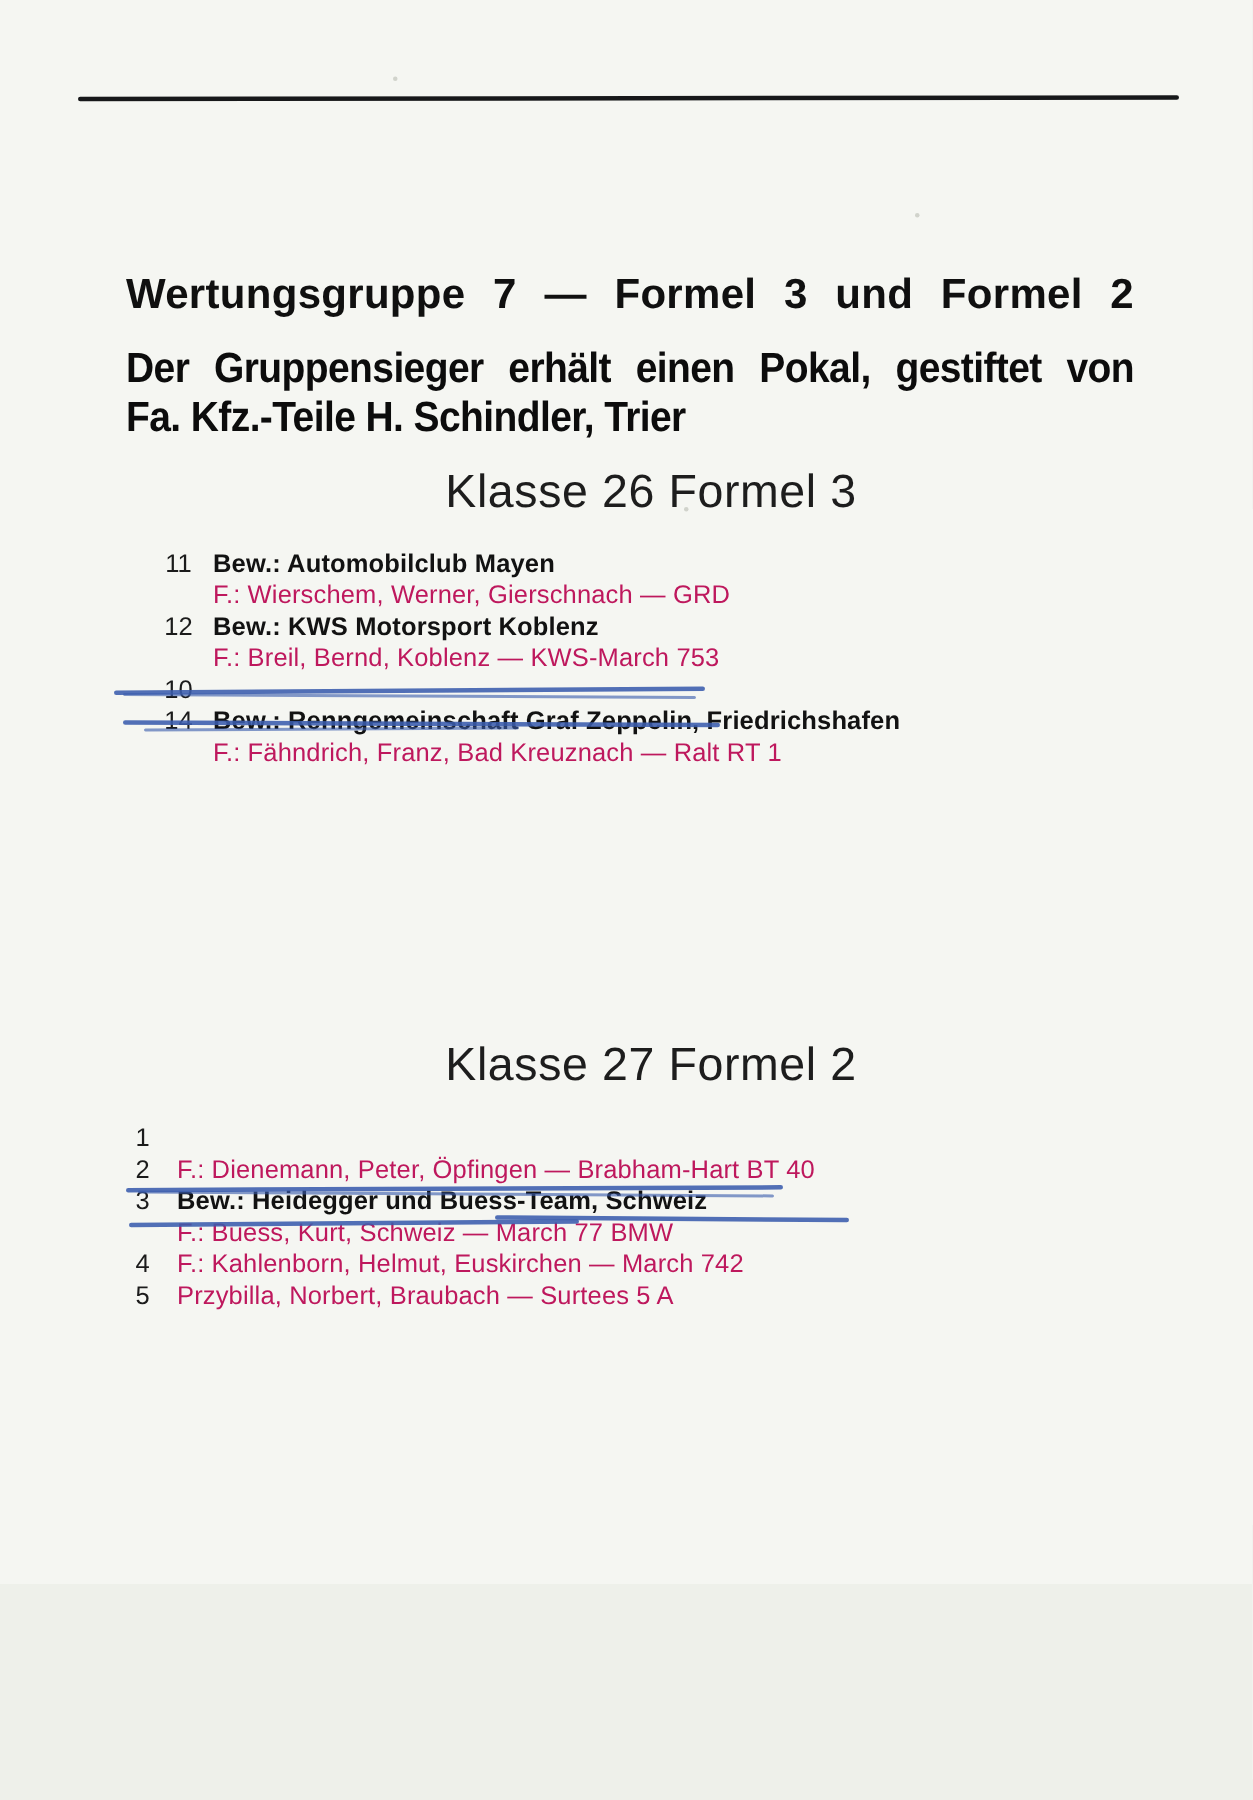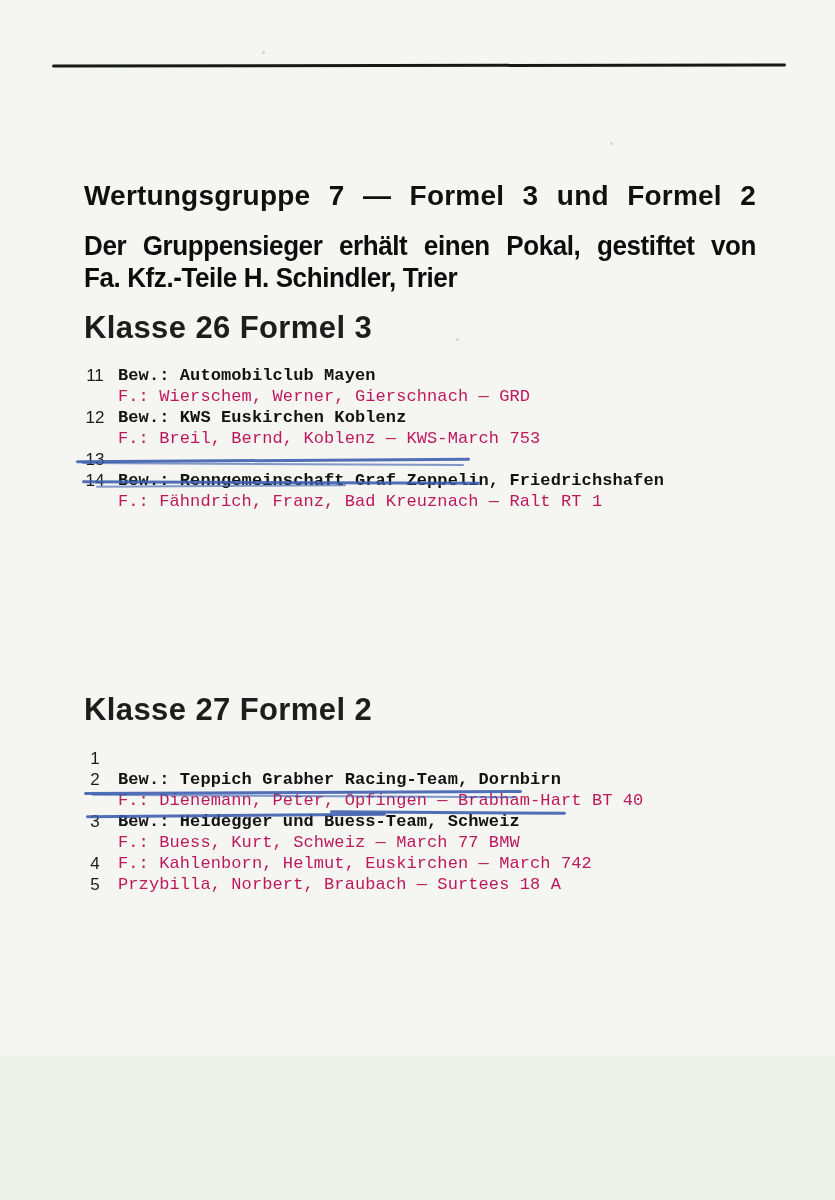--- a/index.html
+++ b/index.html
@@ -56,40 +56,41 @@
   
   .klasse {
     position: absolute;
     left: 84px;
     width: 700px;
   }
   .klasse-26 { top: 310px; }
   .klasse-27 { top: 692px; }
   .klasse-heading {
     font-size: 31px;
-    font-weight: 700;
+    font-weight: 400;
     letter-spacing: 0.4px;
     color: #1d1d1d;
-  }
-  .klasse-26 .entries { margin-top: 19px; }
+    text-align: center;
+  }
+  .klasse-26 .entries { margin-top: 19px; margin-left: 24px; }
   .klasse-27 .entries { margin-top: 20px; }
 
   .entry {
     display: flex;
     align-items: flex-start;
   }
   .num {
     flex: 0 0 22px;
     width: 22px;
     text-align: center;
     font-size: 17px;
     line-height: 21px;
     color: #1b1b1b;
   }
-  .lines { margin-left: 12px; font-family: Liberation Mono, monospace; }
+  .lines { margin-left: 12px; }
   .line {
     font-size: 17px;
     line-height: 21px;
     letter-spacing: 0.1px;
     color: #be185d;
     white-space: nowrap;
   }
   .line.b { font-weight: 700; color: #121212; }
 
   
@@ -135,27 +136,27 @@
         <div class="num">11</div>
         <div class="lines">
           <div class="line b">Bew.: Automobilclub Mayen</div>
           <div class="line">F.: Wierschem, Werner, Gierschnach — GRD</div>
         </div>
       </div>
 
       <div class="entry">
         <div class="num">12</div>
         <div class="lines">
-          <div class="line b">Bew.: KWS Euskirchen Koblenz</div>
+          <div class="line b">Bew.: KWS Motorsport Koblenz</div>
           <div class="line">F.: Breil, Bernd, Koblenz — KWS-March 753</div>
         </div>
       </div>
 
       <div class="entry">
-        <div class="num">13</div>
+        <div class="num">10</div>
         <div class="lines">
         </div>
       </div>
 
       <div class="entry">
         <div class="num">14</div>
         <div class="lines">
           <div class="line b">Bew.: Renngemeinschaft Graf Zeppelin, Friedrichshafen</div>
           <div class="line">F.: Fähndrich, Franz, Bad Kreuznach — Ralt RT 1</div>
         </div>
@@ -168,21 +169,20 @@
     <div class="klasse-heading">Klasse 27 Formel 2</div>
     <div class="entries">
 
       <div class="entry">
         <div class="num">1</div>
       </div>
 
       <div class="entry">
         <div class="num">2</div>
         <div class="lines">
-          <div class="line b">Bew.: Teppich Grabher Racing-Team, Dornbirn</div>
           <div class="line">F.: Dienemann, Peter, Öpfingen — Brabham-Hart BT 40</div>
         </div>
       </div>
 
       <div class="entry">
         <div class="num">3</div>
         <div class="lines">
           <div class="line b">Bew.: Heidegger und Buess-Team, Schweiz</div>
           <div class="line">F.: Buess, Kurt, Schweiz — March 77 BMW</div>
         </div>
@@ -191,21 +191,21 @@
       <div class="entry">
         <div class="num">4</div>
         <div class="lines">
           <div class="line">F.: Kahlenborn, Helmut, Euskirchen — March 742</div>
         </div>
       </div>
 
       <div class="entry">
         <div class="num">5</div>
         <div class="lines">
-          <div class="line">Przybilla, Norbert, Braubach — Surtees 18 A</div>
+          <div class="line">Przybilla, Norbert, Braubach — Surtees 5 A</div>
         </div>
       </div>
 
     </div>
   </section>
 
   <div class="pen" style="left:76px; top:459px; width:394px; transform:rotate(-0.4deg);"></div>
   <div class="pen thin" style="left:82px; top:463px; width:382px; transform:rotate(0.3deg);"></div>
   <div class="pen" style="left:82px; top:481px; width:398px; transform:rotate(0.25deg);"></div>
   <div class="pen thin" style="left:96px; top:485px; width:250px; transform:rotate(-0.3deg);"></div>

